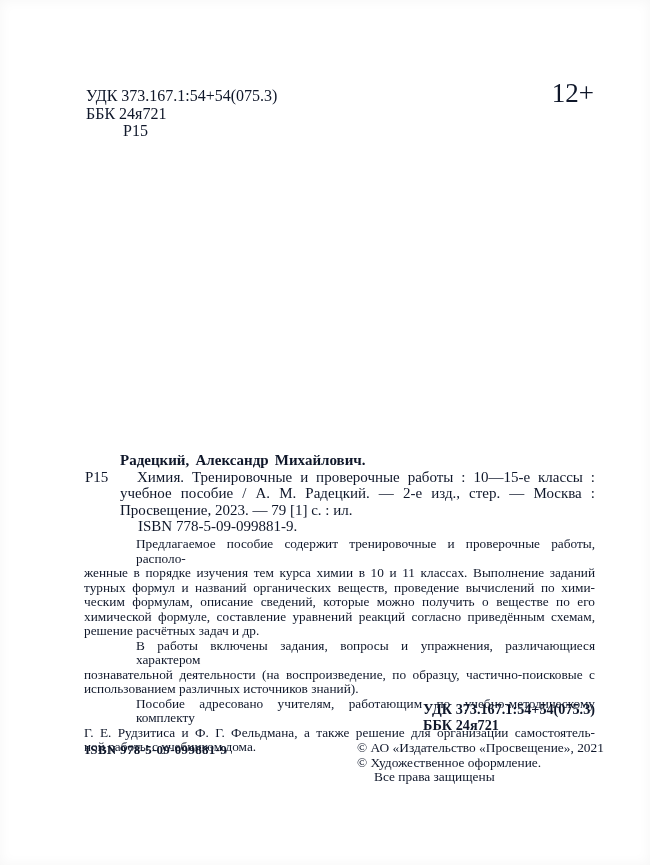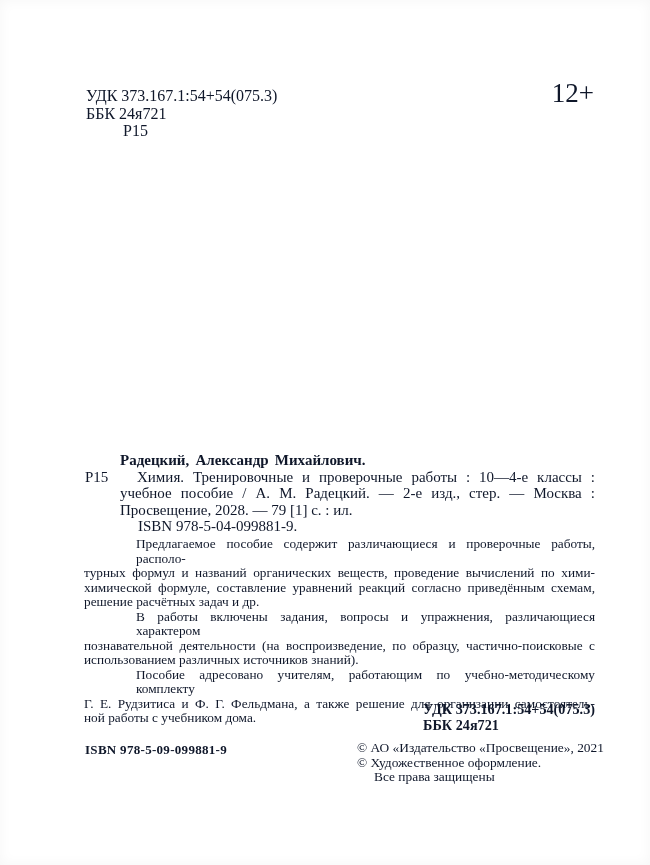--- a/index.html
+++ b/index.html
@@ -35,31 +35,33 @@
     <div>ББК 24я721</div>
     <div class="sign">Р15</div>
   </div>
 
   <div class="age">12+</div>
 
   <div class="catalog">
     <div class="header">Радецкий, Александр Михайлович.</div>
     <div class="sign">Р15</div>
     <div class="desc">
-        <div class="jline" style="padding-left: 17px;">Химия. Тренировочные и проверочные работы : 10—4-е классы :</div>
+        <div class="jline" style="padding-left: 17px;">Химия. Тренировочные и проверочные работы : 10—15-е классы :</div>
         <div class="jline">учебное пособие / А. М. Радецкий. — 2-е изд., стер. — Москва :</div>
-        <div class="jline last">Просвещение, 2028. — 79 [1] с. : ил.</div>
+        <div class="jline last">Просвещение, 2023. — 79 [1] с. : ил.</div>
       </div>
-    <div class="isbn">ISBN 978-5-04-099881-9.</div>
+    <div class="isbn">ISBN 778-5-09-099881-9.</div>
   </div>
 
   <div class="annotation">
       <div class="para">
-        <div class="jline" style="padding-left: 52px;">Предлагаемое пособие содержит различающиеся и проверочные работы, располо-</div>
+        <div class="jline" style="padding-left: 52px;">Предлагаемое пособие содержит тренировочные и проверочные работы, располо-</div>
+        <div class="jline">женные в порядке изучения тем курса химии в 10 и 11 классах. Выполнение заданий</div>
         <div class="jline">турных формул и названий органических веществ, проведение вычислений по хими-</div>
+        <div class="jline">ческим формулам, описание сведений, которые можно получить о веществе по его</div>
         <div class="jline">химической формуле, составление уравнений реакций согласно приведённым схемам,</div>
         <div class="jline last">решение расчётных задач и др.</div>
       </div>
       <div class="para">
         <div class="jline" style="padding-left: 52px;">В работы включены задания, вопросы и упражнения, различающиеся характером</div>
         <div class="jline">познавательной деятельности (на воспроизведение, по образцу, частично-поисковые с</div>
         <div class="jline last">использованием различных источников знаний).</div>
       </div>
       <div class="para">
         <div class="jline" style="padding-left: 52px;">Пособие адресовано учителям, работающим по учебно-методическому комплекту</div>

